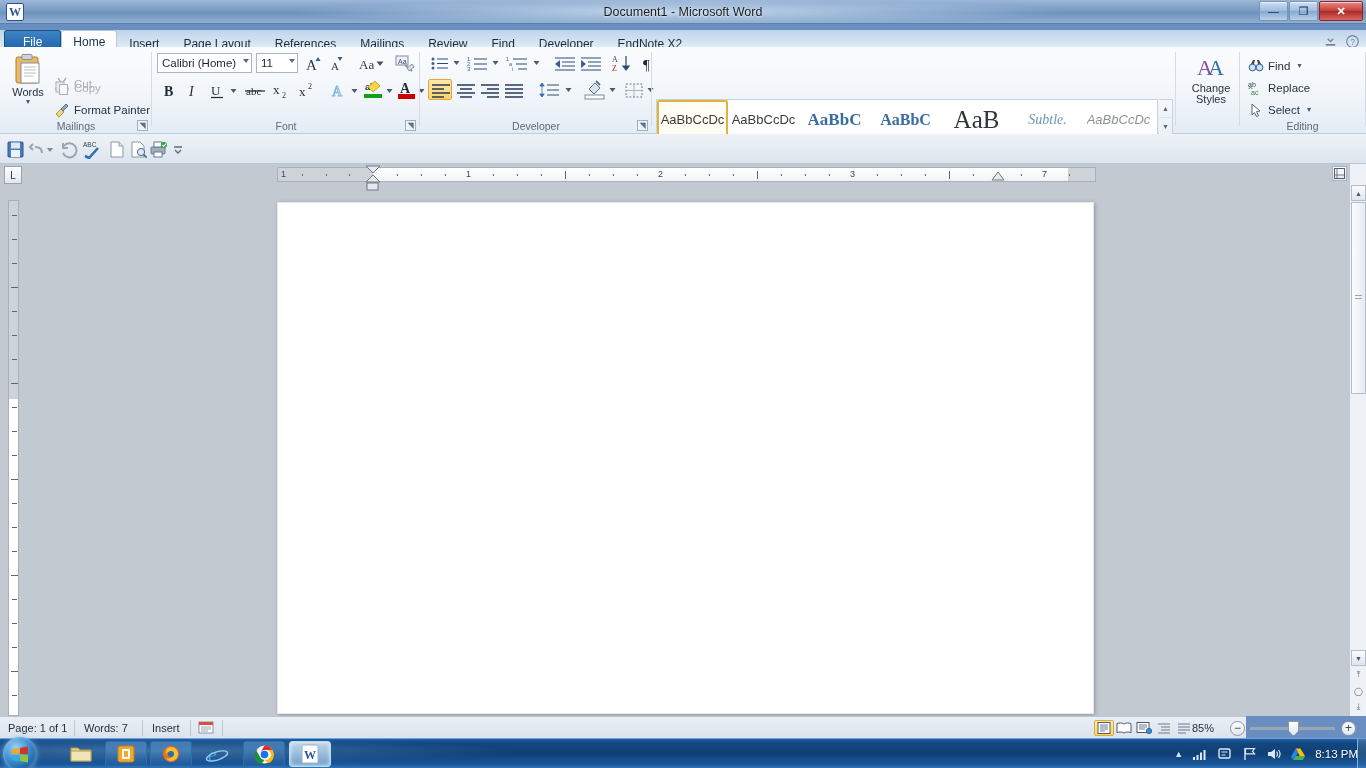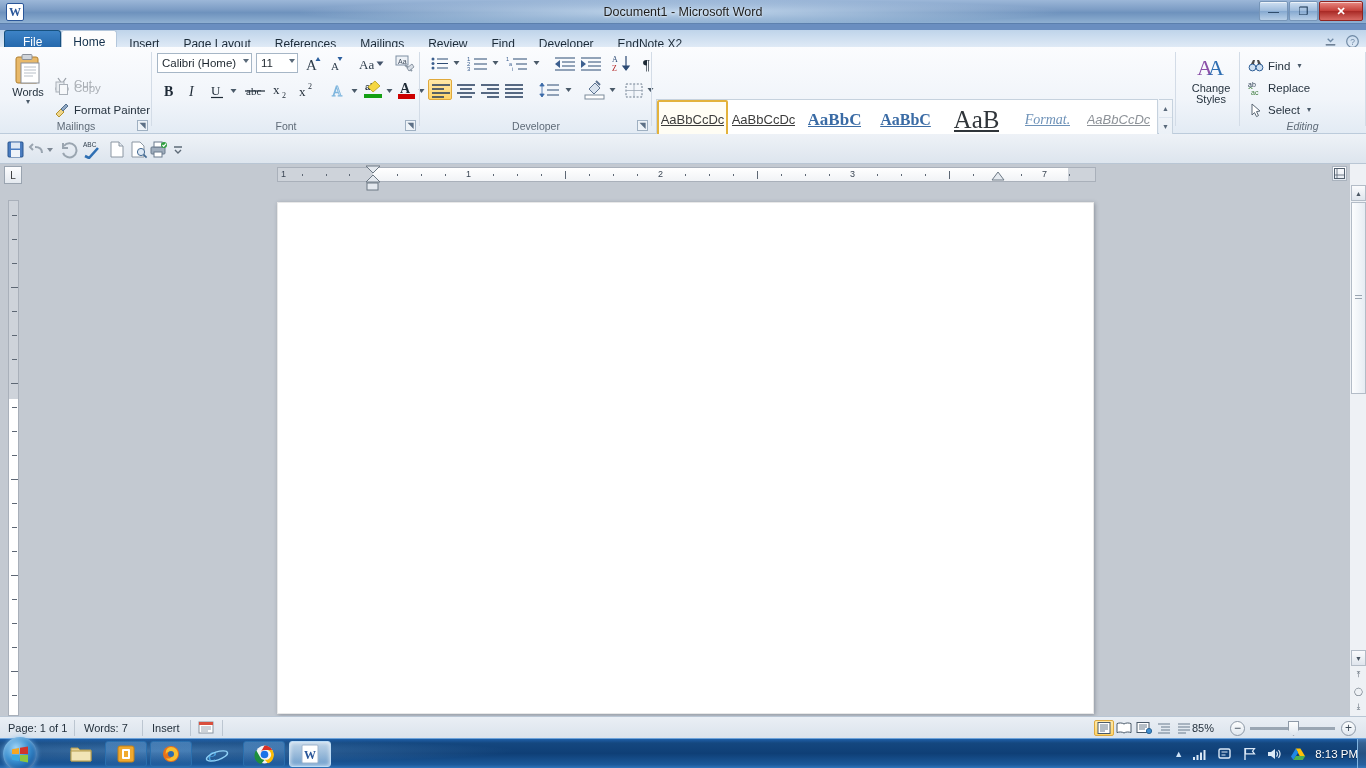--- a/index.html
+++ b/index.html
@@ -124,21 +124,21 @@
   .stylegallery {
     position: absolute; left: 656px; top: 52px; width: 502px; height: 57px;
     background:#fff; border:1px solid #c6d2de; display:flex;
   }
   .stylecell {
     width: 71px; height: 55px; display:flex; flex-direction:column; align-items:center;
     justify-content:center; border:1px solid transparent; margin:0;
   }
   .stylecell.sel { border:2px solid #e3b23c; background:#fffdf4; border-radius:2px; }
   .stylecell .prev { font-size: 13px; color:#3b3b3b; white-space:nowrap; overflow:hidden;
-    font-family:"Liberation Sans", sans-serif; line-height:18px;text-decoration:underline; }
+    font-family:"Liberation Sans", sans-serif; line-height:18px; }
   .stylecell .nm { font-size: 10.5px; color:#333; margin-top:4px; white-space:nowrap;
     overflow:hidden; max-width:70px; text-align:center; }
   .sc-scroll {
     position:absolute; left:1159px; top:52px; width:14px; height:57px;
     background: linear-gradient(to bottom,#f4f7fa,#e6edf5);
     border:1px solid #c6d2de; border-left:none; display:flex; flex-direction:column;
   }
   .sc-scroll div { flex:1; display:flex; align-items:center; justify-content:center;
     font-size:7px; color:#59697a; border-bottom:1px solid #dde5ee; }
 
@@ -196,21 +196,21 @@
     display:flex; align-items:center; justify-content:center; font-size:8px; color:#4a5663;
   }
   .topright-btn {
     position:absolute; right:1px; top:3px; width:15px; height:15px;
     border:1px solid #a9b2bd; background:linear-gradient(to bottom,#fbfcfe,#e3e9f1);
     font-size:8px; color:#53606e; display:flex; align-items:center; justify-content:center;
   }
 
   
   .statusbar {
-    position:absolute; left:0; top:716px; width:1366px; height:22px;
+    position:absolute; left:0; top:716px; width:1246px; height:22px;
     background: linear-gradient(to bottom,#eaeff5,#dbe3ec);
     border-top:1px solid #b9c6d4; font-size:11px; color:#24313d;
   }
   .sb-item { position:absolute; top:4px; height:14px; line-height:14px; white-space:nowrap; }
   .sb-div { position:absolute; top:3px; width:1px; height:16px; background:#bcc6d1; }
   .viewbtn {
     position:absolute; top:3px; width:20px; height:16px; border:1px solid transparent;
     display:flex; align-items:center; justify-content:center;
   }
   .viewbtn.sel { background:linear-gradient(to bottom,#ffe9a8,#ffd468); border-color:#dda93f; border-radius:2px; }
@@ -640,21 +640,21 @@
       </div>
       <div class="stylecell">
         <div class="prev" style="font-size:16px;color:#3a6ba5;font-family:'Liberation Serif',serif;font-weight:bold;">AaBbC</div>
         <div class="nm">Heading 2</div>
       </div>
       <div class="stylecell">
         <div class="prev" style="font-size:25px;color:#30353a;font-family:'Liberation Serif',serif;line-height:26px;">AaB</div>
         <div class="nm">Title</div>
       </div>
       <div class="stylecell">
-        <div class="prev" style="font-size:14px;color:#6e92b8;font-style:italic;font-family:'Liberation Serif',serif;">Format.</div>
+        <div class="prev" style="font-size:14px;color:#6e92b8;font-style:italic;font-family:'Liberation Serif',serif;">Subtle.</div>
         <div class="nm">Subtitle</div>
       </div>
       <div class="stylecell">
         <div class="prev" style="font-size:13px;color:#8d9298;font-style:italic;">AaBbCcDc</div>
         <div class="nm">Subtle Em...</div>
       </div>
     </div>
     <div class="sc-scroll">
       <div>▲</div>
       <div>▼</div>
@@ -693,21 +693,21 @@
       </div>
 
       <div class="smallitem" style="left:72px; top:53px;">
         <svg width="16" height="16" viewBox="0 0 16 16">
           <path d="M4 2l8 7-3.5.6 2 4-2 1-2-4L4 13z" fill="#ffffff" stroke="#5a6774"></path>
         </svg>
         <span>Select</span>
         <span class="caret" style="margin-left:3px;">▾</span>
       </div>
 
-      <div class="group-label" style="left:63px; width:127px;font-style:italic;">Editing</div>
+      <div class="group-label" style="left:63px; width:127px;">Editing</div>
       <div class="group-sep" style="right:0;"></div>
     </div>
   </div>
 
   <div class="qatrow">
     <div class="qatbtn" style="left:6px;">
       <svg width="19" height="19" viewBox="0 0 19 19">
         <rect x="2" y="2" width="15" height="15" rx="1" fill="#3f72b5" stroke="#2c5governor"></rect>
         <rect x="2" y="2" width="15" height="15" rx="1" fill="#4a7cc0" stroke="#2b568f"></rect>
         <rect x="5" y="2.5" width="9" height="6" fill="#dfe8f3"></rect>

